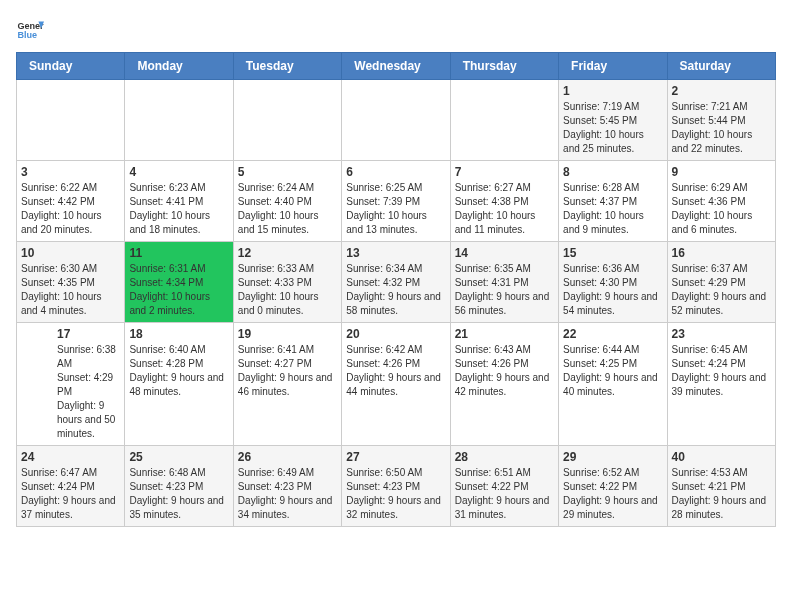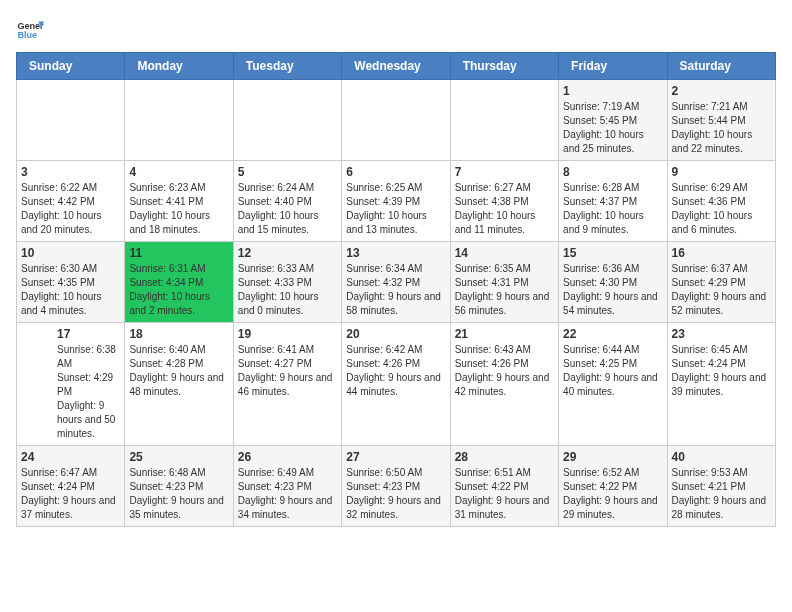--- a/index.html
+++ b/index.html
@@ -148,21 +148,21 @@
         </td>
         <td style="background: rgb(255, 255, 255);">
           <div class="day-number">5</div>
           <div class="day-info" style="white-space: pre-line;">Sunrise: 6:24 AM
 Sunset: 4:40 PM
 Daylight: 10 hours and 15 minutes.</div>
         </td>
         <td style="background: rgb(255, 255, 255);">
           <div class="day-number">6</div>
           <div class="day-info" style="white-space: pre-line;">Sunrise: 6:25 AM
-Sunset: 4:39 PM
+Sunset: 7:39 PM
 Daylight: 10 hours and 13 minutes.</div>
         </td>
         <td style="background: rgb(255, 255, 255);">
           <div class="day-number">7</div>
           <div class="day-info" style="white-space: pre-line;">Sunrise: 6:27 AM
 Sunset: 4:38 PM
 Daylight: 10 hours and 11 minutes.</div>
         </td>
         <td style="background: rgb(255, 255, 255);">
           <div class="day-number">8</div>
@@ -297,19 +297,19 @@
 Daylight: 9 hours and 31 minutes.</div>
         </td>
         <td style="background: rgb(245, 245, 245);">
           <div class="day-number">29</div>
           <div class="day-info" style="white-space: pre-line;">Sunrise: 6:52 AM
 Sunset: 4:22 PM
 Daylight: 9 hours and 29 minutes.</div>
         </td>
         <td style="background: rgb(245, 245, 245);">
           <div class="day-number">40</div>
-          <div class="day-info" style="white-space: pre-line;">Sunrise: 9:53 AM
+          <div class="day-info" style="white-space: pre-line;">Sunrise: 4:53 AM
 Sunset: 4:21 PM
 Daylight: 9 hours and 28 minutes.</div>
         </td>
       </tr>
     </tbody>
 </table>
 
 </body></html>

